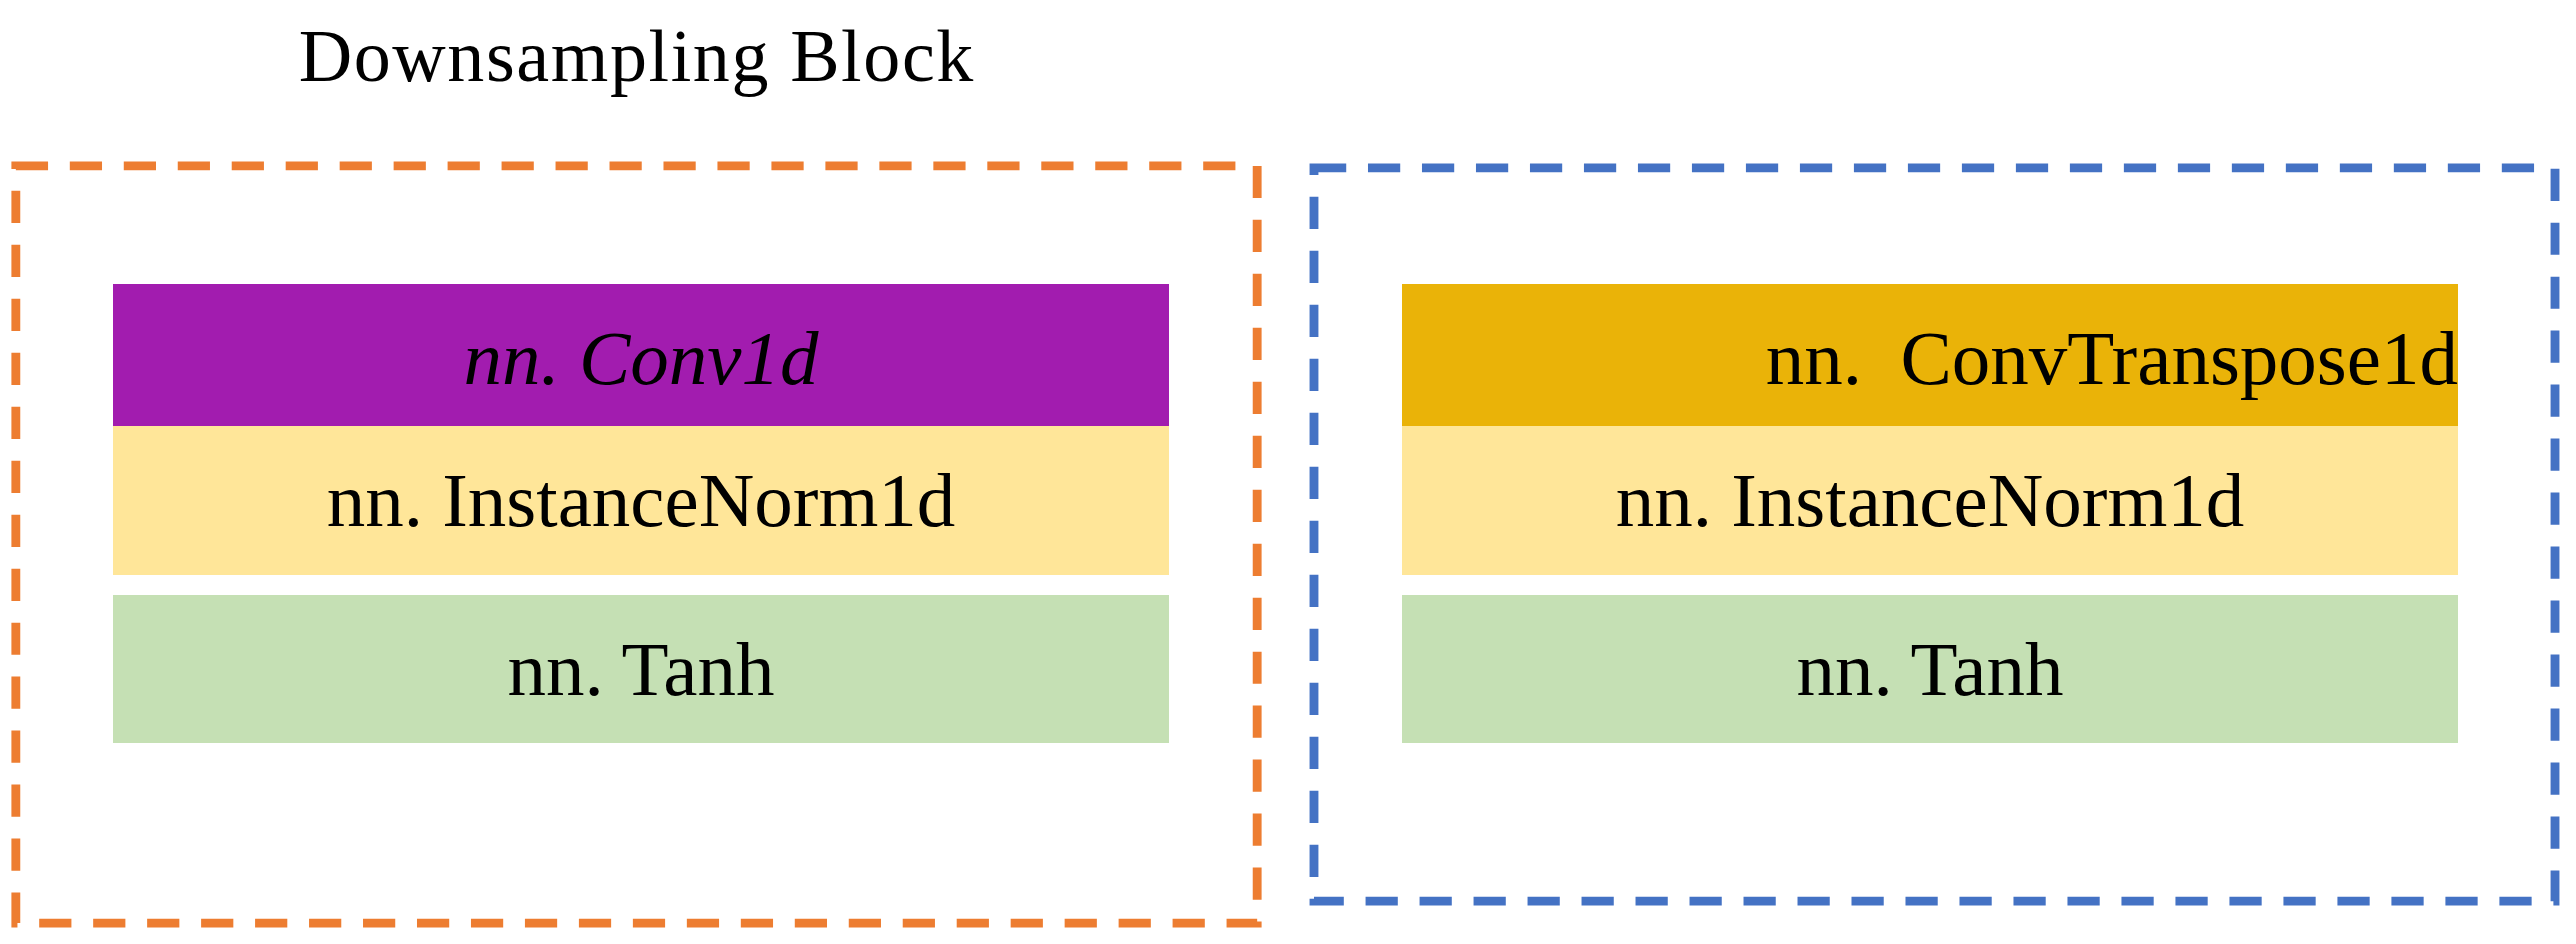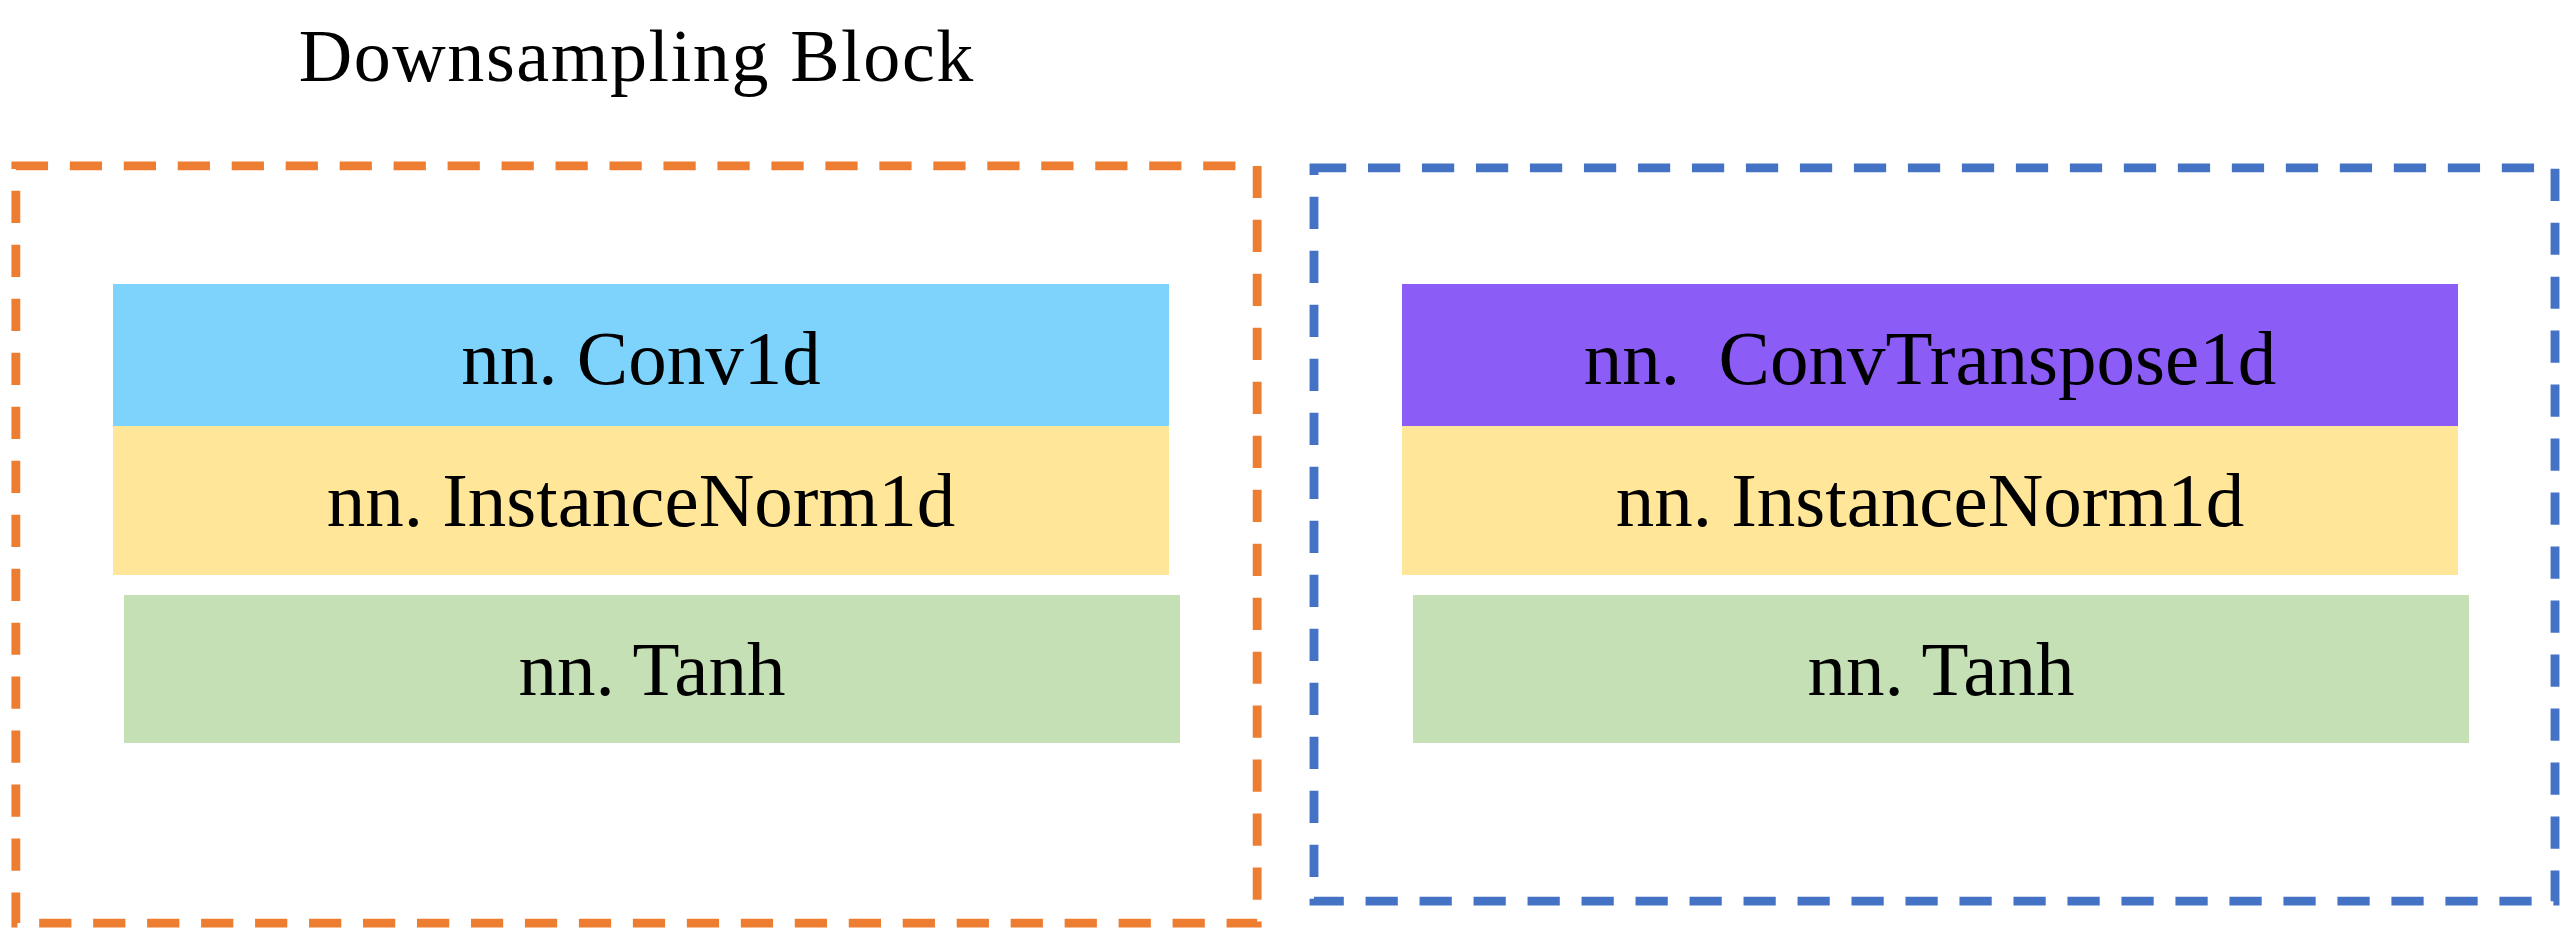--- a/index.html
+++ b/index.html
@@ -43,43 +43,43 @@
     font-size: 77px;
     color: #000000;
     white-space: pre;
     overflow: hidden;
   }
   .layers-left  .layer { left: 113px; }
   .layers-right .layer { left: 1402px; }
 
   .layer.row0 { top: 284px; height: 148px; line-height: 148px; }
   .layer.row1 { top: 426px; height: 149px; line-height: 149px; }
-  .layer.row2 { top: 595px; height: 148px; line-height: 148px; margin-left: 11px; }
+  .layer.row2 { top: 595px; height: 148px; line-height: 148px; }
 </style>
 </head>
 <body>
 
 <div class="canvas">
 
   <div class="block-title left">Downsampling Block</div>
 
   <svg class="block-frame left" width="1251" height="767" viewBox="0 0 1553 952">
     <rect x="6" y="6" width="1541" height="940" fill="none" stroke-width="11" stroke-dasharray="40 27" stroke="#ED7D31"></rect>
   </svg>
 
   <svg class="block-frame right" width="1251" height="743" viewBox="0 0 1552 922">
     <rect x="6" y="6" width="1540" height="910" fill="none" stroke-width="11" stroke-dasharray="40 27" stroke="#4472C4"></rect>
   </svg>
 
   <div class="layers-left">
-    <div class="layer row0" style="background-color: #7dd3fc;">nn. Conv1d</div>
+    <div class="layer row0" style="background-color: #a21caf; font-style: italic;">nn. Conv1d</div>
     <div class="layer row1" style="background-color: rgb(255, 230, 153);">nn. InstanceNorm1d</div>
     <div class="layer row2" style="background-color: rgb(197, 224, 180);">nn. Tanh</div>
   </div>
 
   <div class="layers-right">
-    <div class="layer row0" style="background-color: #8b5cf6;">nn.  ConvTranspose1d</div>
+    <div class="layer row0" style="background-color: #eab308; text-align: right;">nn.  ConvTranspose1d</div>
     <div class="layer row1" style="background-color: rgb(255, 230, 153);">nn. InstanceNorm1d</div>
     <div class="layer row2" style="background-color: rgb(197, 224, 180);">nn. Tanh</div>
   </div>
 
 </div>
 
 
 </body></html>

